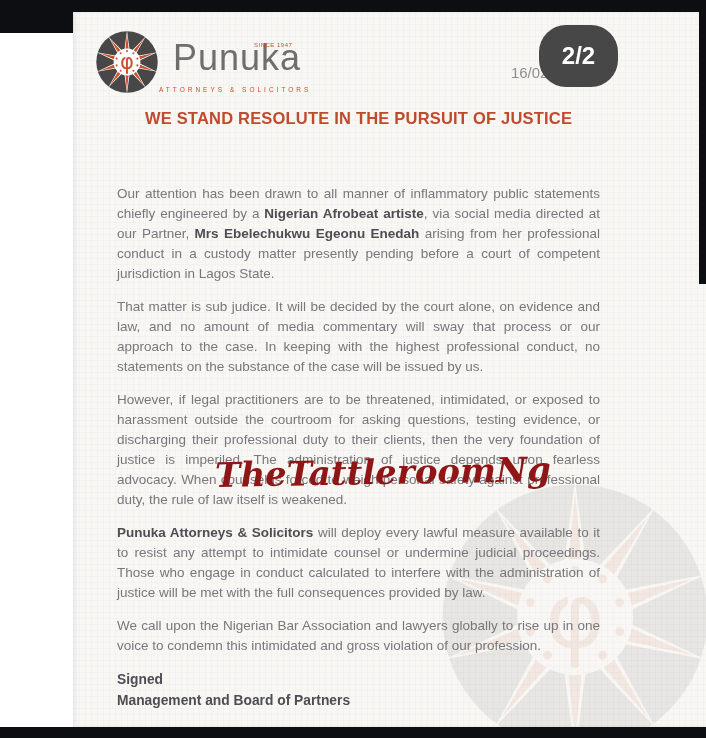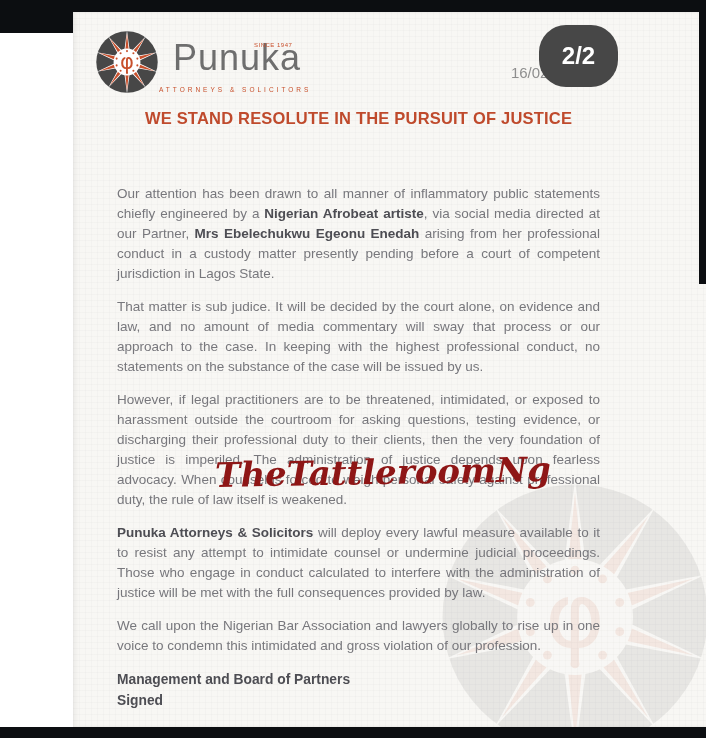--- a/index.html
+++ b/index.html
@@ -98,22 +98,22 @@
         </svg></div>
 
     <div class="body" id="letter-body">
 
     <p><span>Our attention has been drawn to all manner of inflammatory public statements chiefly engineered by a </span><b>Nigerian Afrobeat artiste</b><span>, via social media directed at our Partner, </span><b>Mrs Ebelechukwu Egeonu Enedah</b><span> arising from her professional conduct in a custody matter presently pending before a court of competent jurisdiction in Lagos State.</span></p>
         <p><span>That matter is sub judice. It will be decided by the court alone, on evidence and law, and no amount of media commentary will sway that process or our approach to the case. In keeping with the highest professional conduct, no statements on the substance of the case will be issued by us.</span></p>
         <p><span>However, if legal practitioners are to be threatened, intimidated, or exposed to harassment outside the courtroom for asking questions, testing evidence, or discharging their professional duty to their clients, then the very foundation of justice is imperiled. The administration of justice depends upon fearless advocacy. When counsel is forced to weigh personal safety against professional duty, the rule of law itself is weakened.</span></p>
         <p><b>Punuka Attorneys &amp; Solicitors</b><span> will deploy every lawful measure available to it to resist any attempt to intimidate counsel or undermine judicial proceedings. Those who engage in conduct calculated to interfere with the administration of justice will be met with the full consequences provided by law.</span></p>
         <p><span>We call upon the Nigerian Bar Association and lawyers globally to rise up in one voice to condemn this intimidated and gross violation of our profession.</span></p>
         <div class="signoff">
+          <div>Signed</div>
           <div>Management and Board of Partners</div>
-          <div>Signed</div>
         </div>
       </div>
 
     <div class="wm-text">TheTattleroomNg</div>
   </div>
 
   <div class="badge">2/2</div>
 
   <div class="bar bottom-bar"></div>
 </div>

